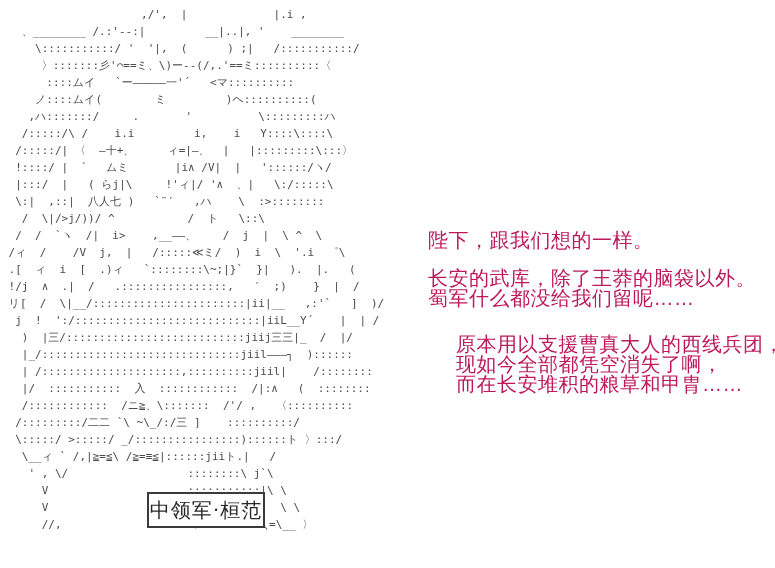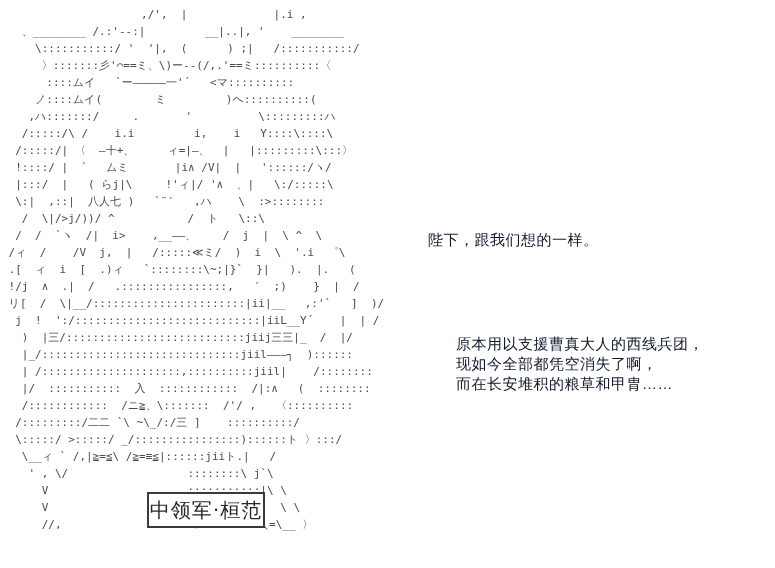--- a/index.html
+++ b/index.html
@@ -22,23 +22,23 @@
     font-family: "DejaVu Sans Mono", monospace;
     font-size: 11px;
     line-height: 17px;
     color: #4b4b4b;
     white-space: pre;
     letter-spacing: 0px;
   }
   .dialogue-group {
     position: absolute;
     font-family: "Liberation Sans", sans-serif;
-    font-size: 15px;
+    font-size: 20px;
     line-height: 20px;
-    color: #0f172a;
+    color: #be185d;
     letter-spacing: 0.5px;
     white-space: nowrap;
   }
   .dialogue-group.g1 { left: 428px; top: 230px; }
   .dialogue-group.g2 { left: 428px; top: 268px; }
   .dialogue-group.g3 { left: 456px; top: 324px; margin-top: 10px; }
   .name-box {
     position: absolute;
     left: 147px;
     top: 492px;
@@ -93,20 +93,24 @@
    \__ィ ` /,|≧=≦\ /≧=≡≦|::::::jiiト.|   /
     ' , \/                  ::::::::\ j`\
       V                     :::::::::::|\ \
       V                     :::::::::::|  \ \
       //,                    〉::::::::＼=\__ 〉</pre>
 
   <div class="dialogue-group g1">
     <div>陛下，跟我们想的一样。</div>
   </div>
 
+  <div class="dialogue-group g2">
+    <div>长安的武库，除了王莽的脑袋以外。</div>
+    <div>蜀军什么都没给我们留呢……</div>
+  </div>
 
   <div class="dialogue-group g3">
     <div>原本用以支援曹真大人的西线兵团，</div>
     <div>现如今全部都凭空消失了啊，</div>
     <div>而在长安堆积的粮草和甲胄……</div>
   </div>
 
   <div class="name-box">
     <span>中领军·桓范</span>
   </div>

